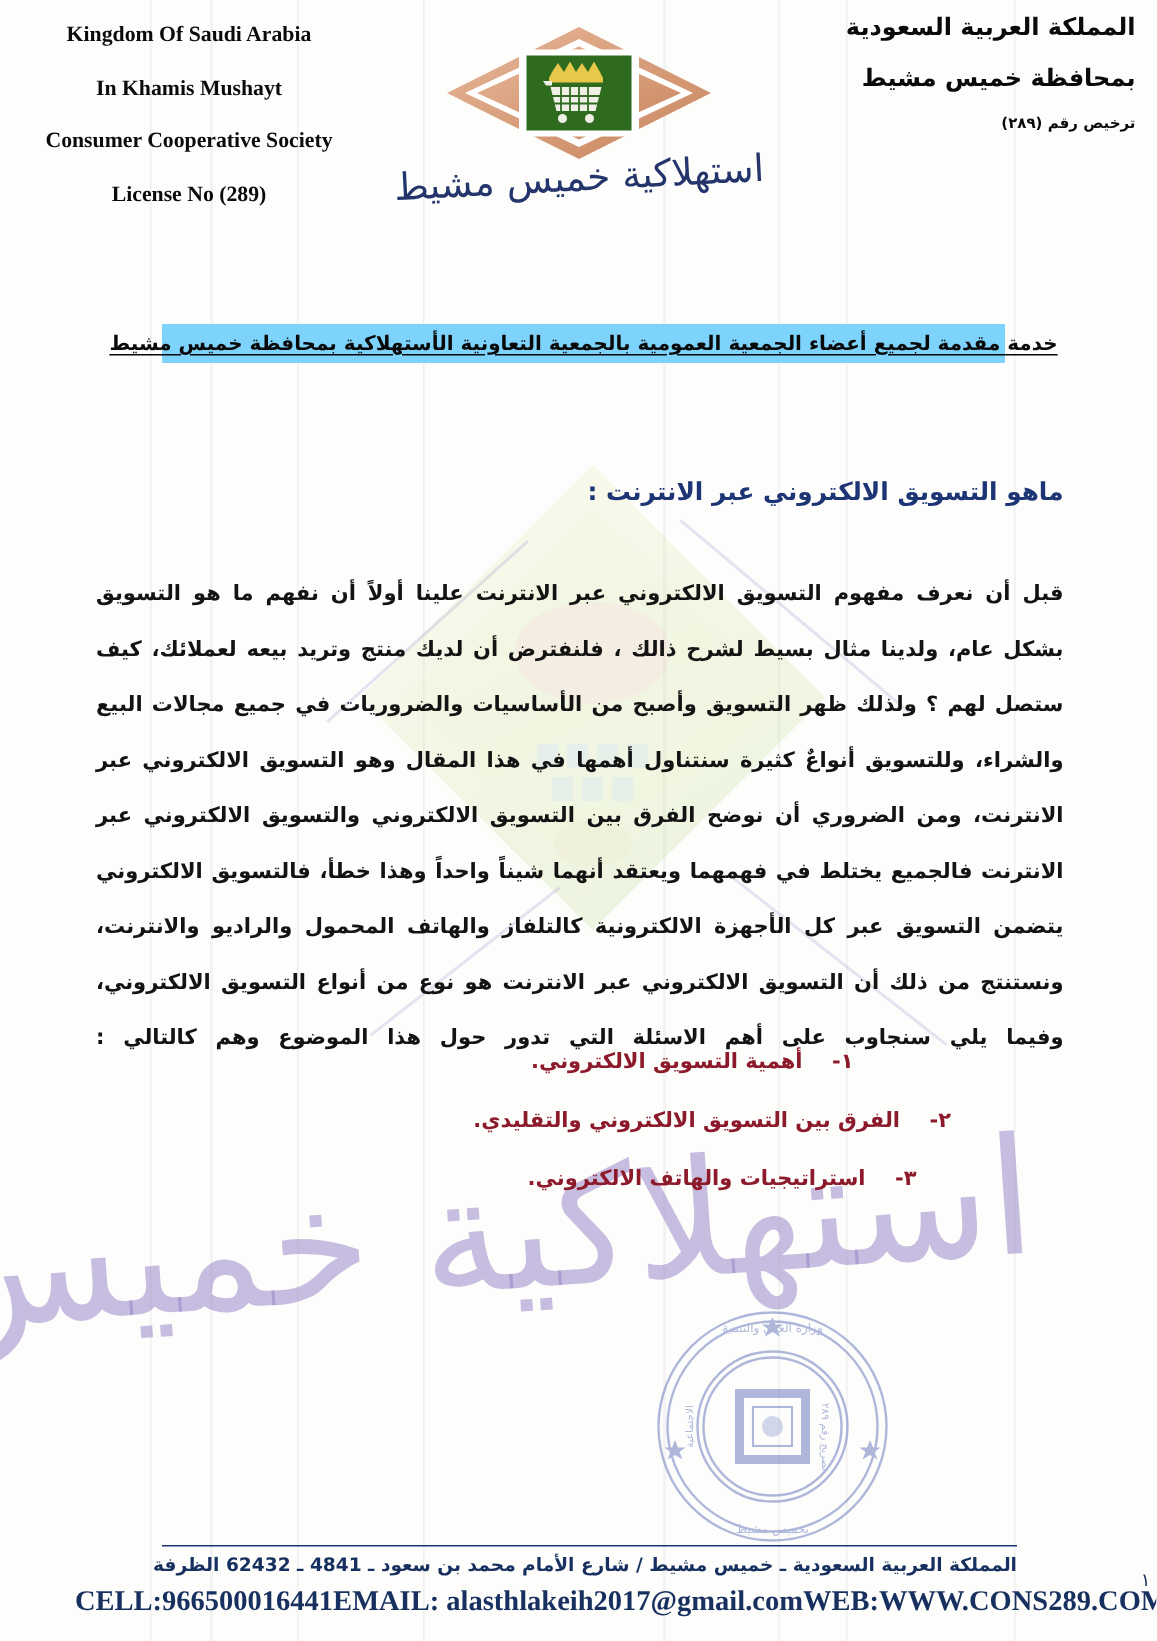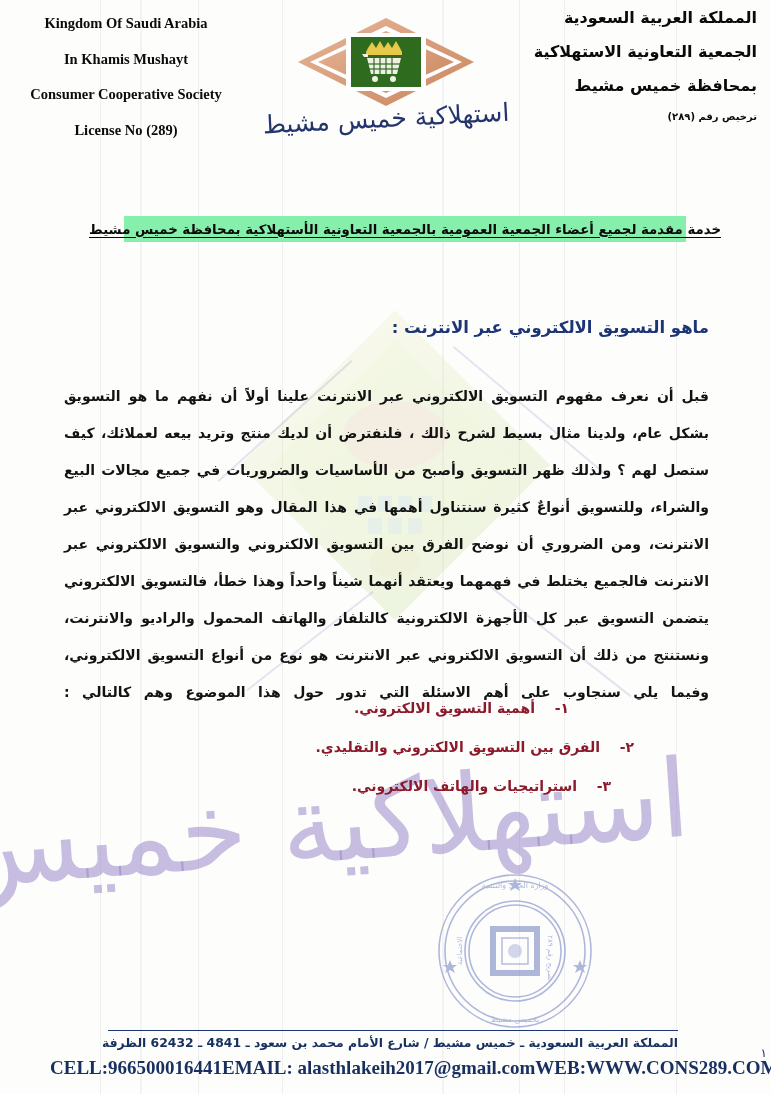--- a/index.html
+++ b/index.html
@@ -105,26 +105,25 @@
     white-space: nowrap;
   }
 
   
   .banner {
     position: absolute;
     top: 216px;
     left: 108px;
     width: 562px;
     height: 26px;
-    background: #86efac;
+    background: #7dd3fc;
     direction: rtl;
     display: flex;
     align-items: center;
     justify-content: center;
-    margin-left: 16px;
   }
   .banner-text {
     font-family: "DejaVu Sans", sans-serif;
     font-weight: bold;
     font-size: 13.3px;
     color: #090909;
     text-decoration: underline;
     text-underline-offset: 3px;
     white-space: nowrap;
     letter-spacing: -0.4px;
@@ -292,21 +291,20 @@
 
     <div class="hdr-en">
       <div>Kingdom Of Saudi Arabia</div>
       <div>In Khamis  Mushayt</div>
       <div>Consumer Cooperative Society</div>
       <div>License No (289)</div>
     </div>
 
     <div class="hdr-ar">
       <div>المملكة العربية السعودية</div>
-      <div>الجمعية التعاونية الاستهلاكية</div>
       <div>بمحافظة خميس مشيط</div>
       <div class="lic-num">ترخيص رقم (٢٨٩)</div>
     </div>
 
     <div class="logo-wrap">
       <div class="logo-diamond">
         <svg width="180" height="92" viewBox="0 0 180 92">
           <defs>
             <linearGradient id="dg" x1="0" y1="0" x2="1" y2="1">
               <stop offset="0%" stop-color="#e8b89a"></stop>

